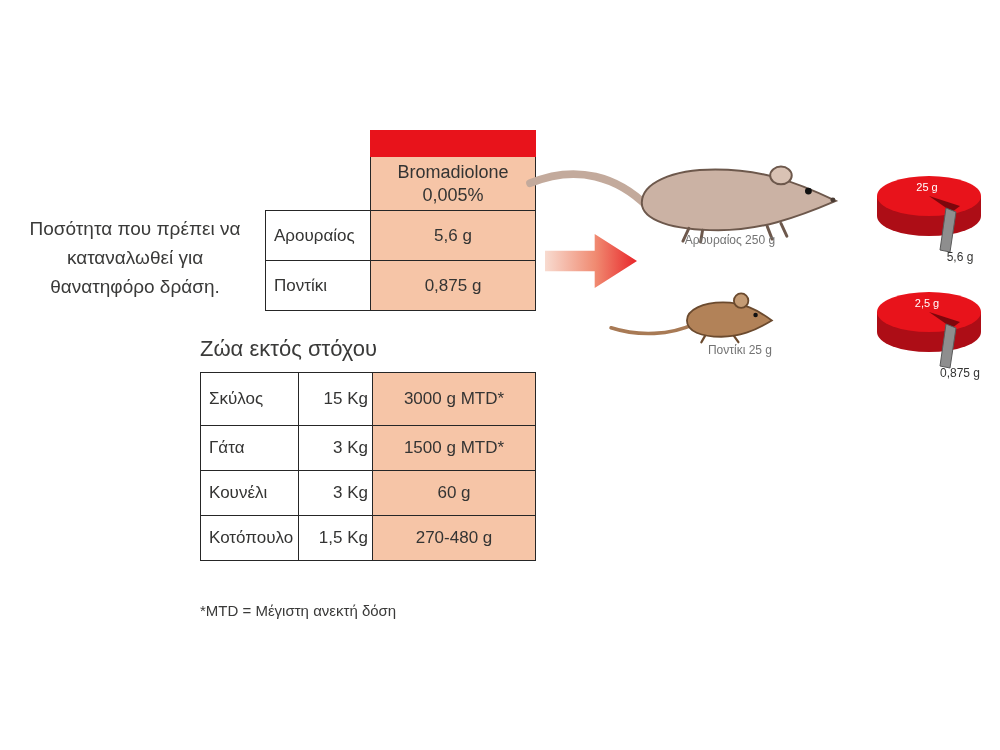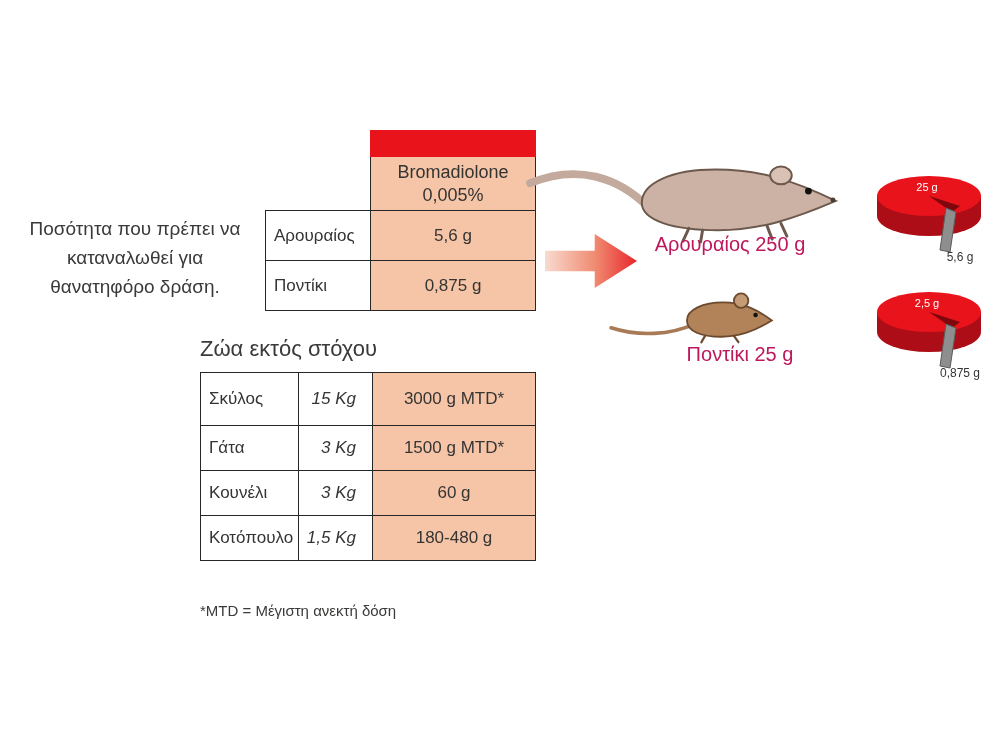--- a/index.html
+++ b/index.html
@@ -14,32 +14,32 @@
 
   
   table { border-collapse:collapse; table-layout:fixed; }
   td { border:1px solid #262626; font-size:17px; color:#343433;margin-top:17px; }
   td.ghost { border:none; background:transparent; }
   td.redbar { background:#e8131b; border:1px solid #e8131b; }
   td.salmon { background:#f6c5a7; }
   td.white  { background:#ffffff; }
   td.hdr { text-align:center; font-size:18px; line-height:23px; }
   td.namecell { text-align:left; padding-left:8px; }
-  td.wtcell   { text-align:right; padding-right:16px;font-style:italic; }
+  td.wtcell   { text-align:right; padding-right:4px; }
   td.dosecell { text-align:center; }
 
   .section-title { left:200px; top:336px; font-size:22px; color:#3a3a39; }
   .footnote { left:200px; top:602px; font-size:15px; color:#3a3a39; }
 
   
   .arrow { left:545px; top:234px; width:92px; height:54px;
            background:linear-gradient(90deg,#f8dbd0 0%,#f08a71 55%,#e8262a 100%);
            clip-path:polygon(0 31%,54% 31%,54% 0,100% 50%,54% 100%,54% 69%,0 69%); }
 
-  .animal-label { font-size:20px; color:#be185d; text-align:center; }
+  .animal-label { font-size:12px; color:#737373; text-align:center; }
   .pie-label { font-size:12px; color:#343433; text-align:center; }
 </style>
 </head>
 <body>
 
 <div class="canvas">
 
   <div class="abs intro">
     <div>Ποσότητα που πρέπει να</div>
     <div>καταναλωθεί για</div>
@@ -135,20 +135,20 @@
       <td class="salmon dosecell">1500 g MTD*</td>
     </tr>
     <tr style="height:45px">
       <td class="white namecell">Κουνέλι</td>
       <td class="white wtcell">3 Kg</td>
       <td class="salmon dosecell">60 g</td>
     </tr>
     <tr style="height:45px">
       <td class="white namecell">Κοτόπουλο</td>
       <td class="white wtcell">1,5 Kg</td>
-      <td class="salmon dosecell">180-480 g</td>
+      <td class="salmon dosecell">270-480 g</td>
     </tr>
   </tbody>
     </table>
 
   <div class="abs footnote">*MTD = Μέγιστη ανεκτή δόση</div>
 
 </div>
 
 </body></html>

